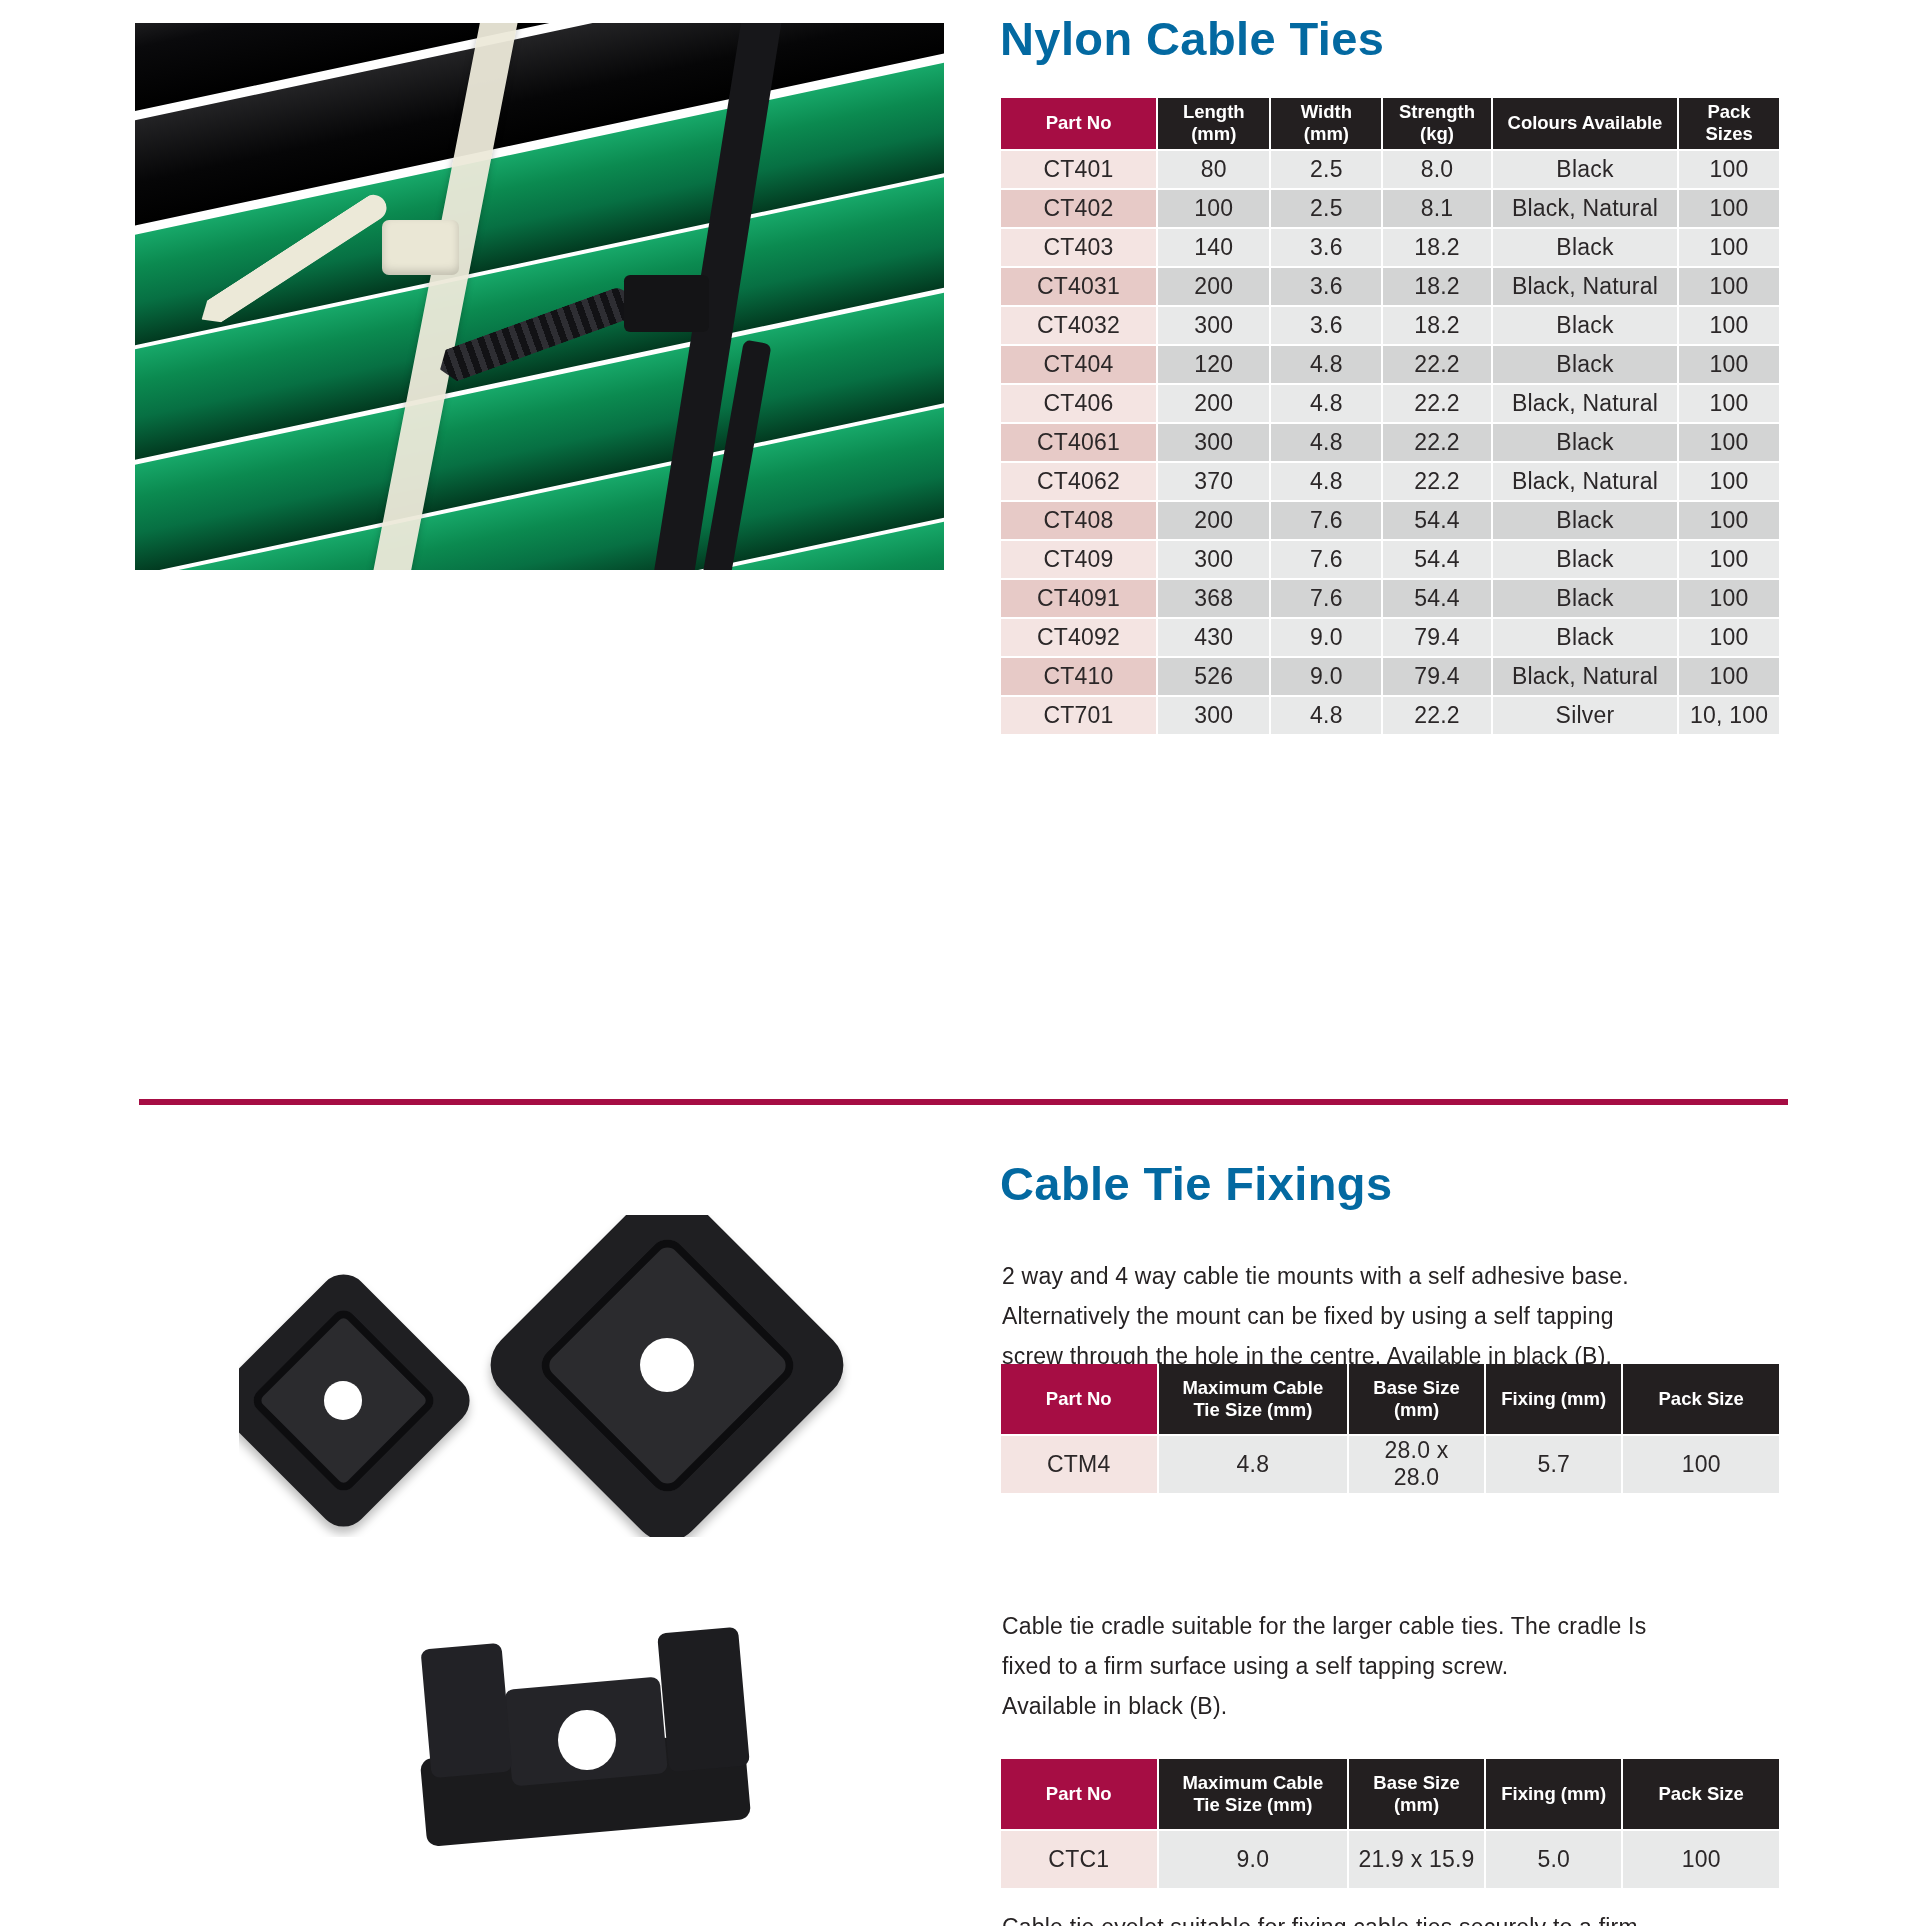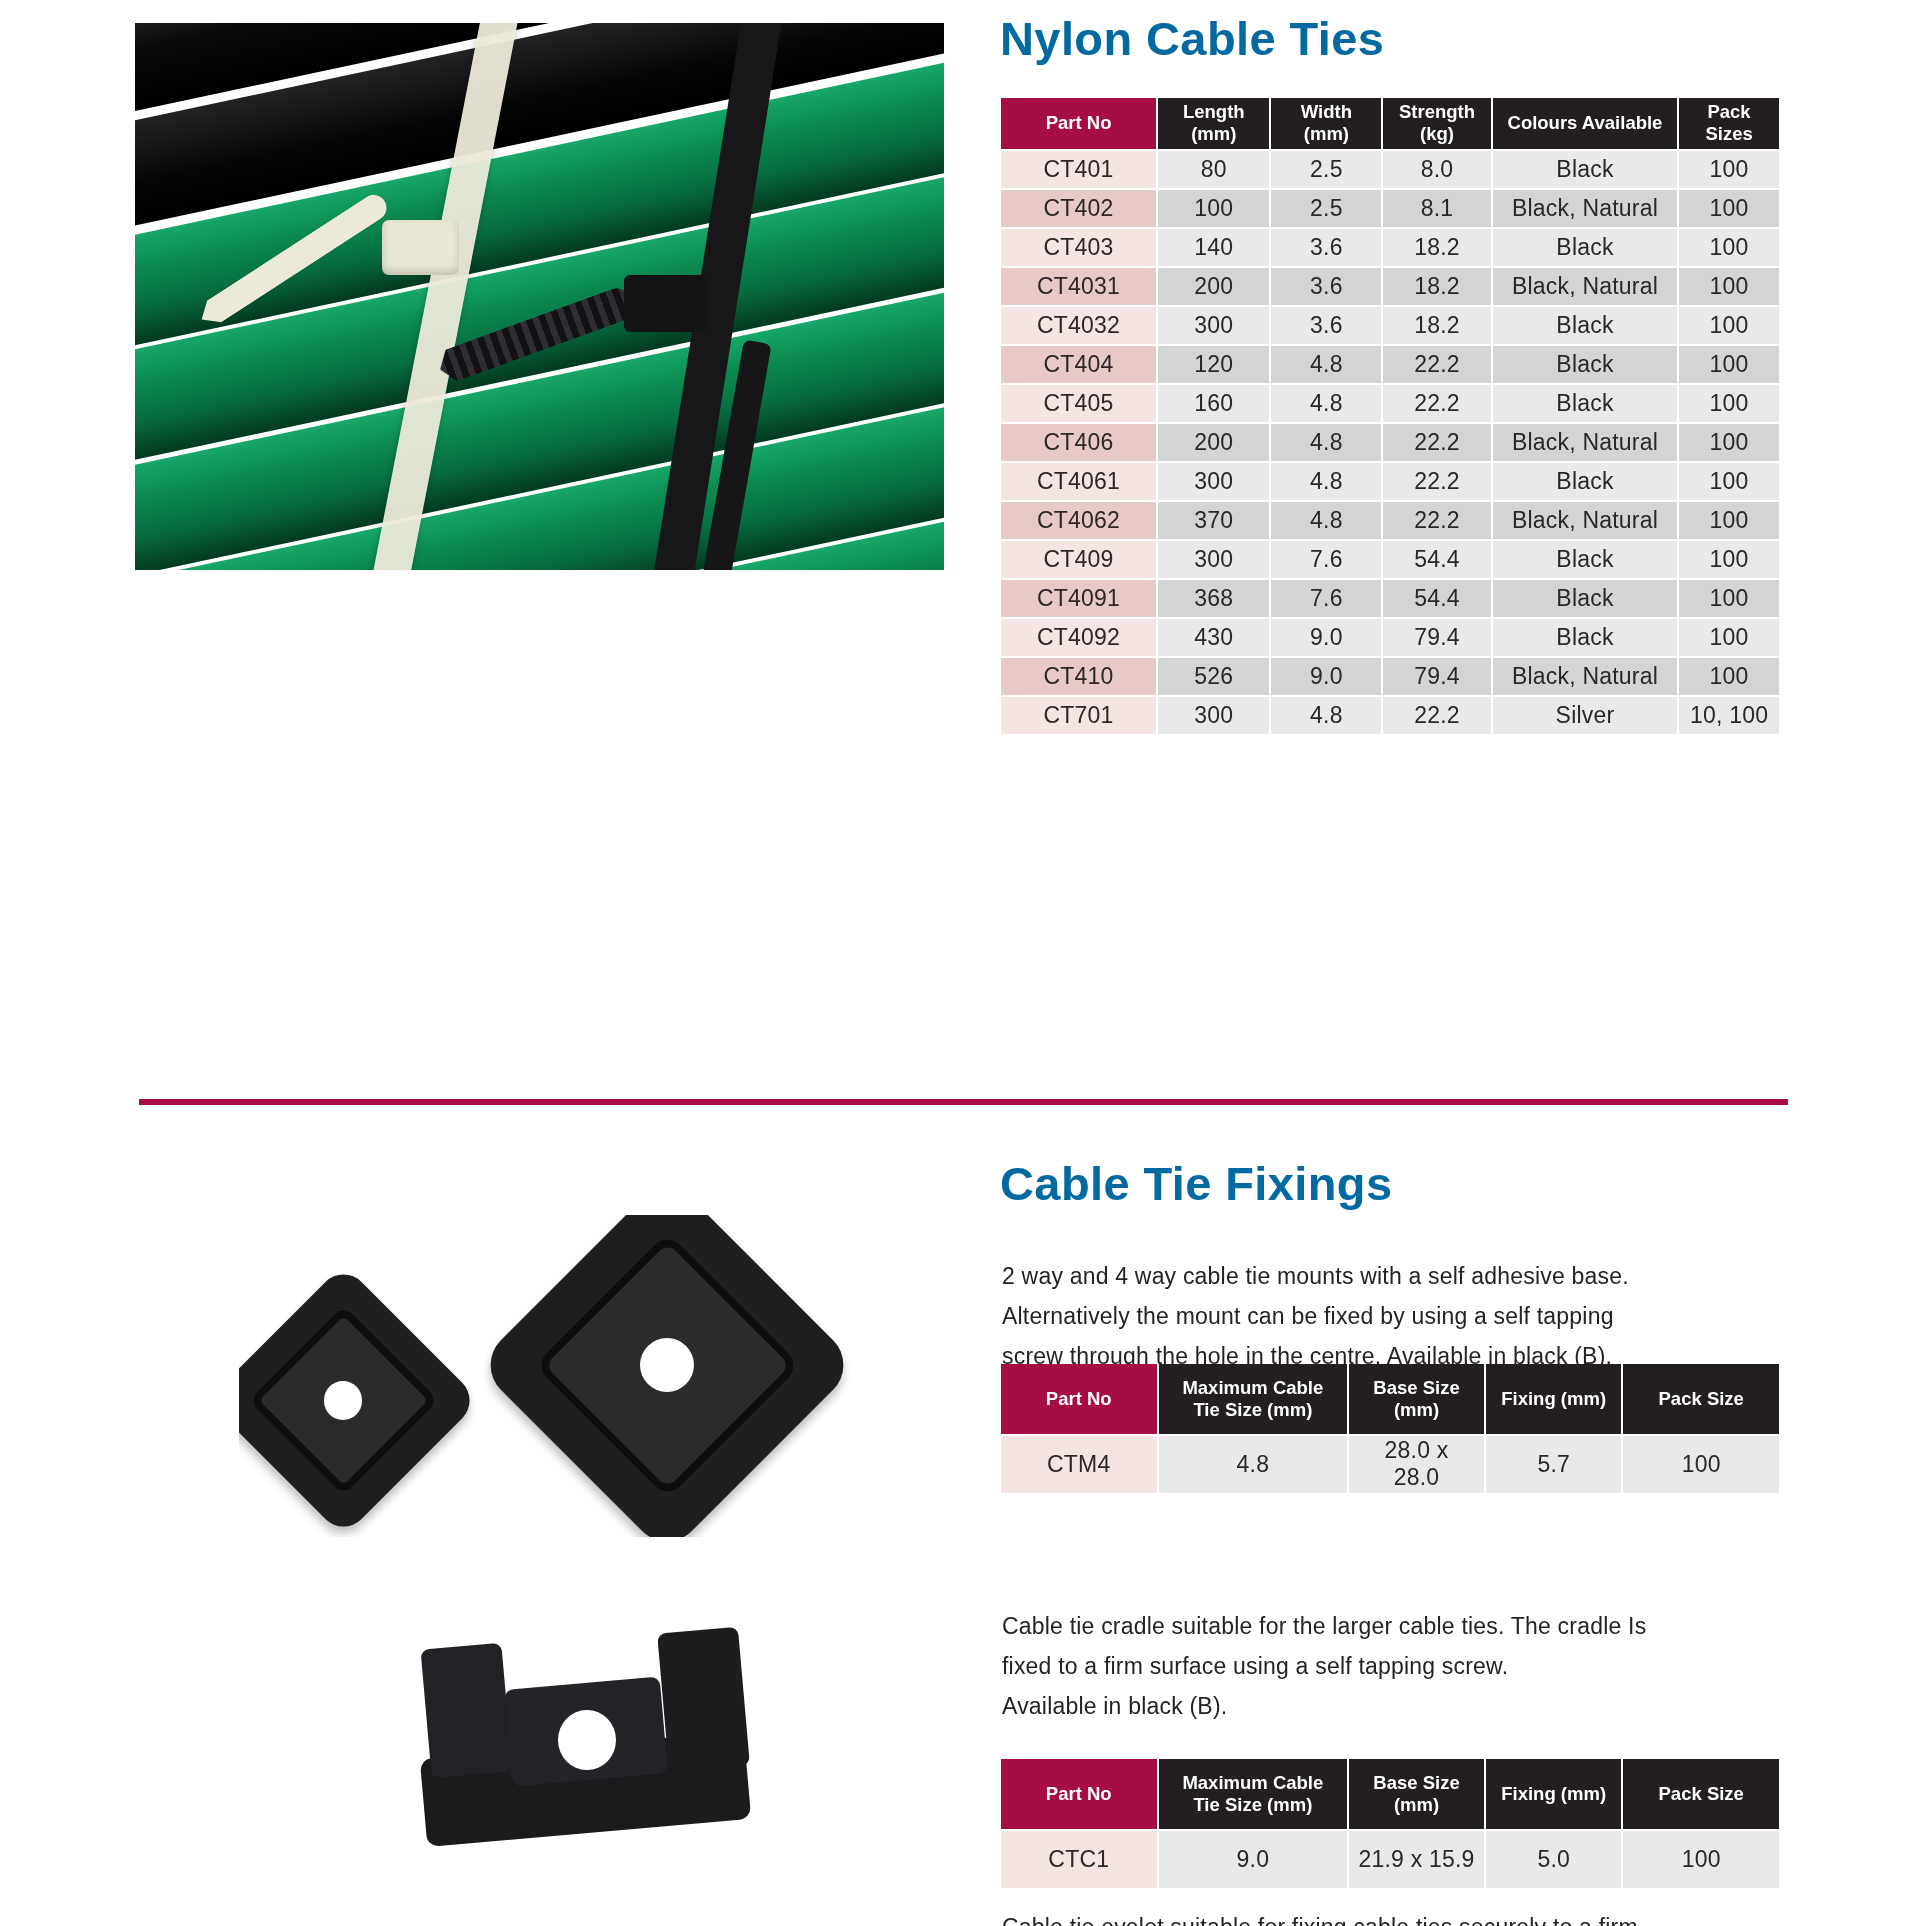--- a/index.html
+++ b/index.html
@@ -169,28 +169,20 @@
         </tr>
         <tr>
           <td>CT404</td>
           <td>120</td>
           <td>4.8</td>
           <td>22.2</td>
           <td>Black</td>
           <td>100</td>
         </tr>
         <tr>
-          <td>CT405</td>
-          <td>160</td>
-          <td>4.8</td>
-          <td>22.2</td>
-          <td>Black</td>
-          <td>100</td>
-        </tr>
-        <tr>
           <td>CT406</td>
           <td>200</td>
           <td>4.8</td>
           <td>22.2</td>
           <td>Black, Natural</td>
           <td>100</td>
         </tr>
         <tr>
           <td>CT4061</td>
           <td>300</td>
@@ -198,20 +190,28 @@
           <td>22.2</td>
           <td>Black</td>
           <td>100</td>
         </tr>
         <tr>
           <td>CT4062</td>
           <td>370</td>
           <td>4.8</td>
           <td>22.2</td>
           <td>Black, Natural</td>
+          <td>100</td>
+        </tr>
+        <tr>
+          <td>CT408</td>
+          <td>200</td>
+          <td>7.6</td>
+          <td>54.4</td>
+          <td>Black</td>
           <td>100</td>
         </tr>
         <tr>
           <td>CT409</td>
           <td>300</td>
           <td>7.6</td>
           <td>54.4</td>
           <td>Black</td>
           <td>100</td>
         </tr>

